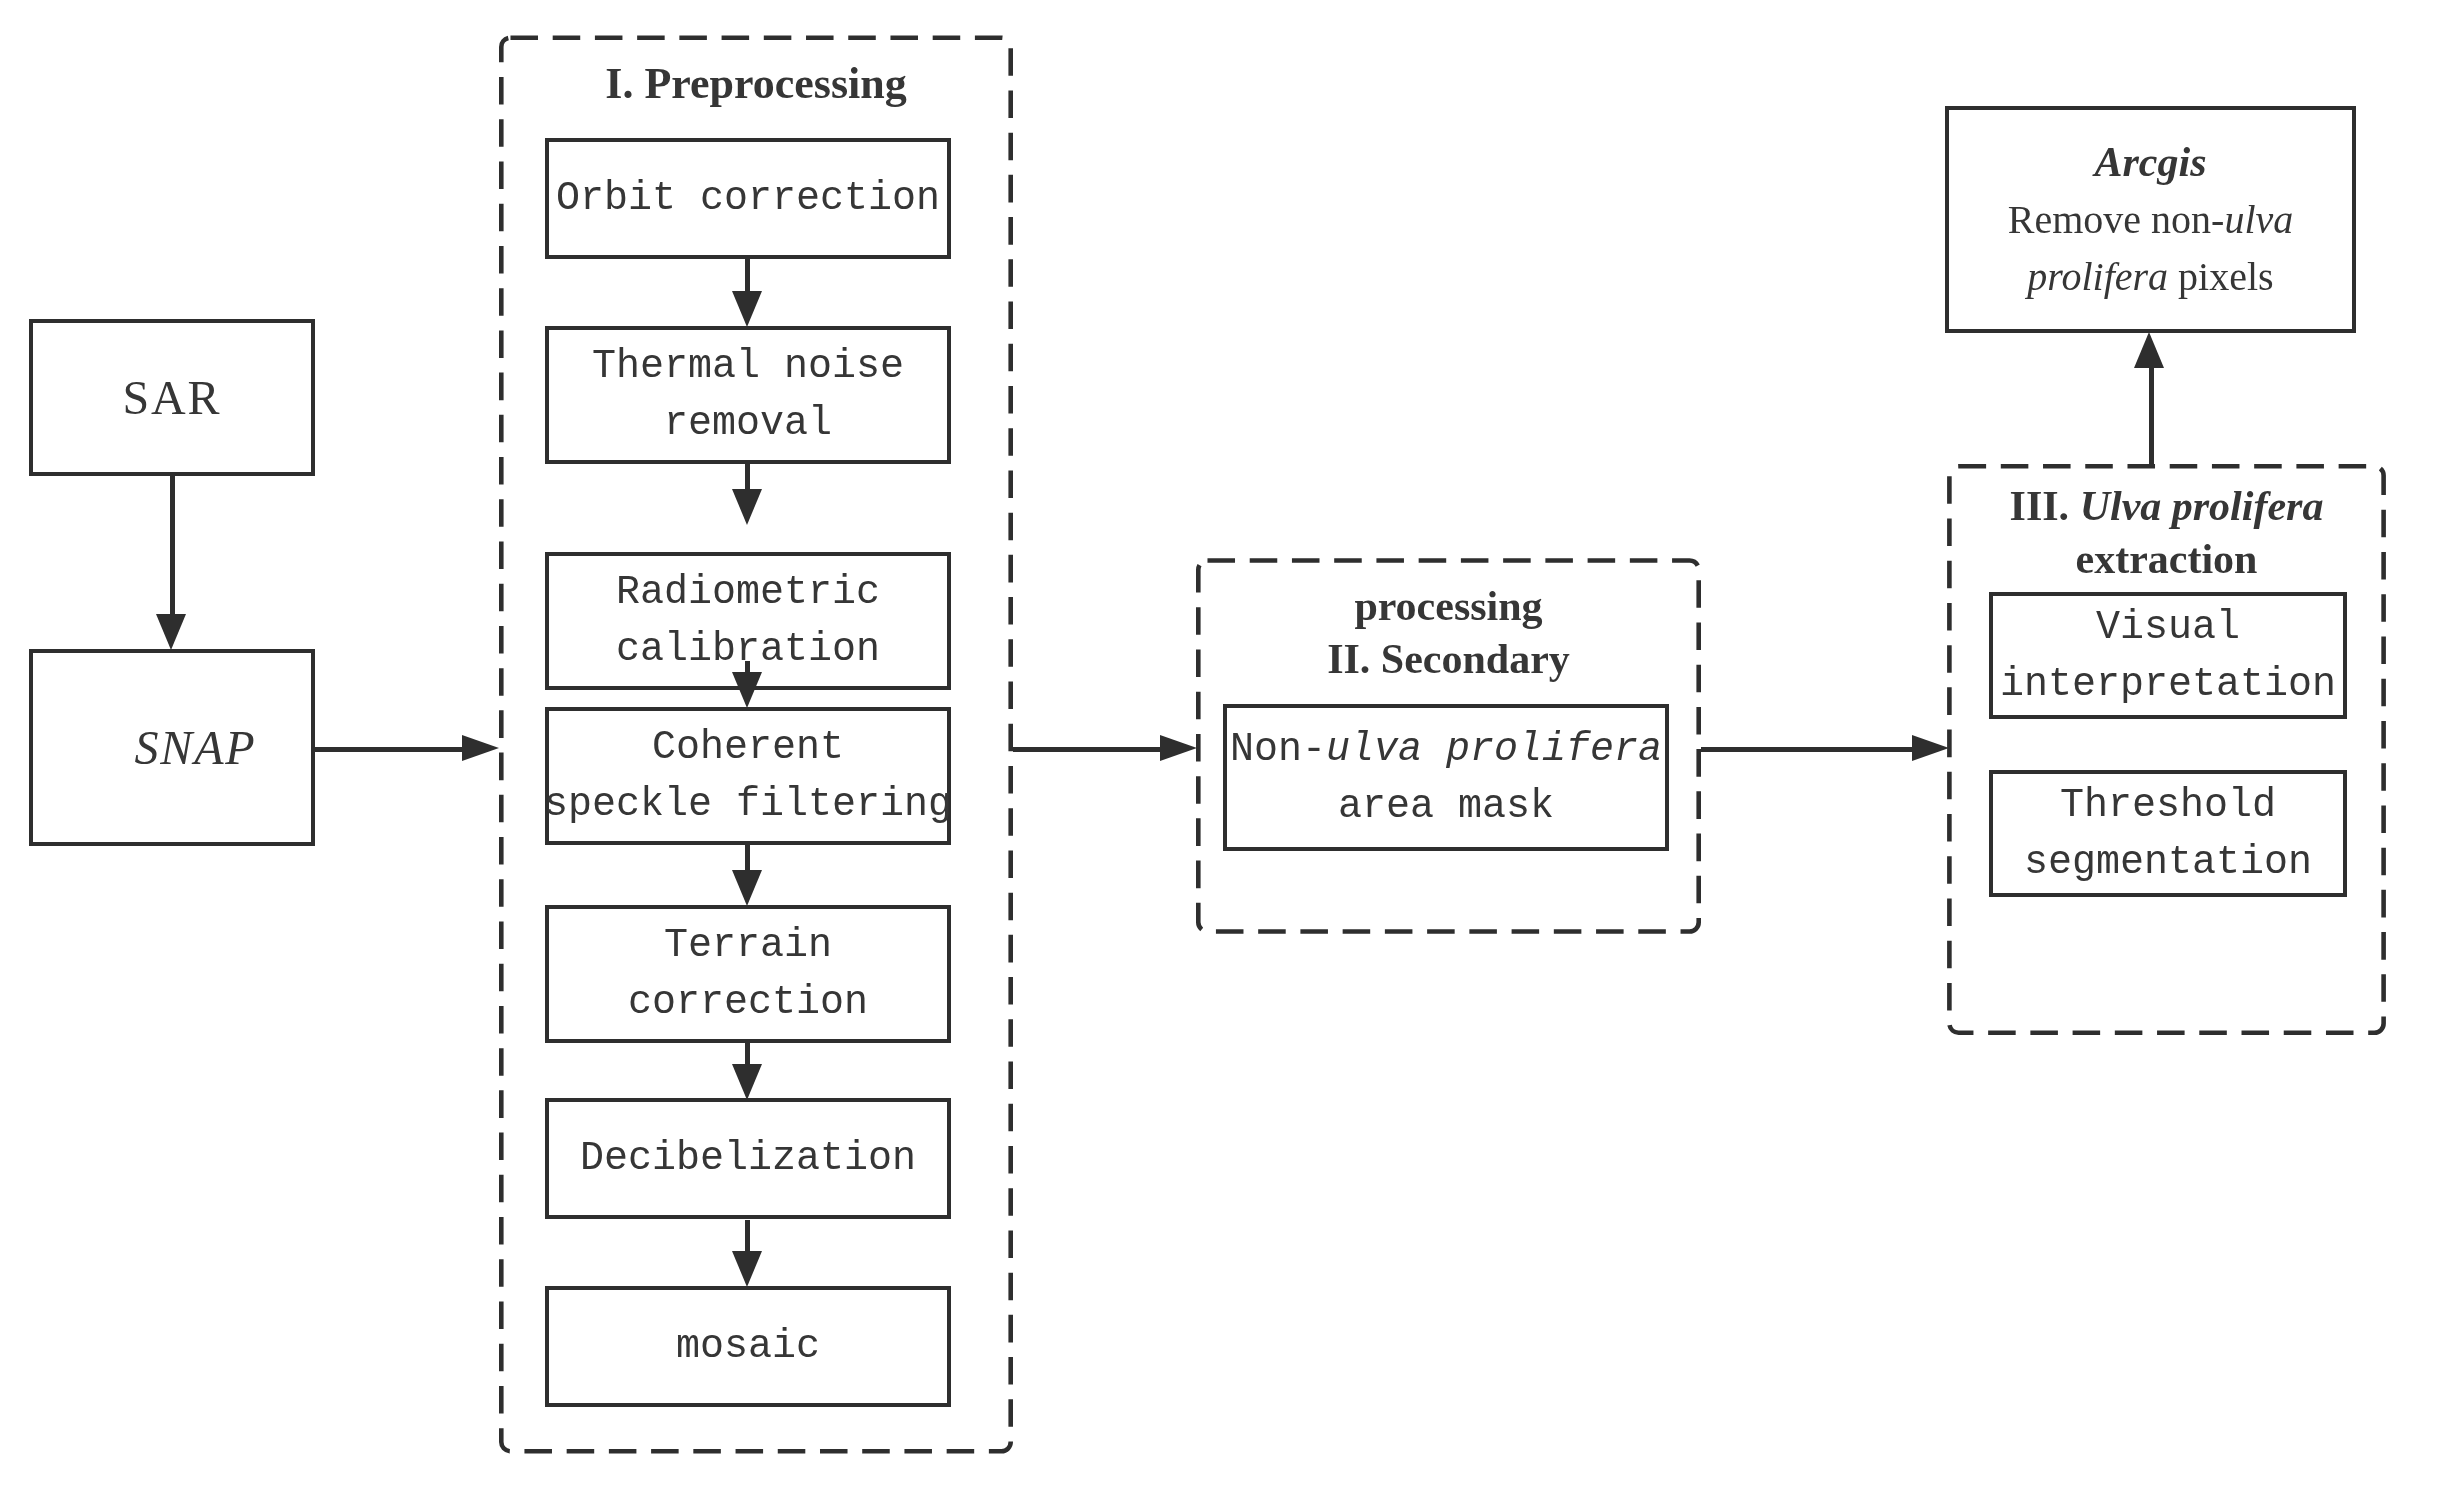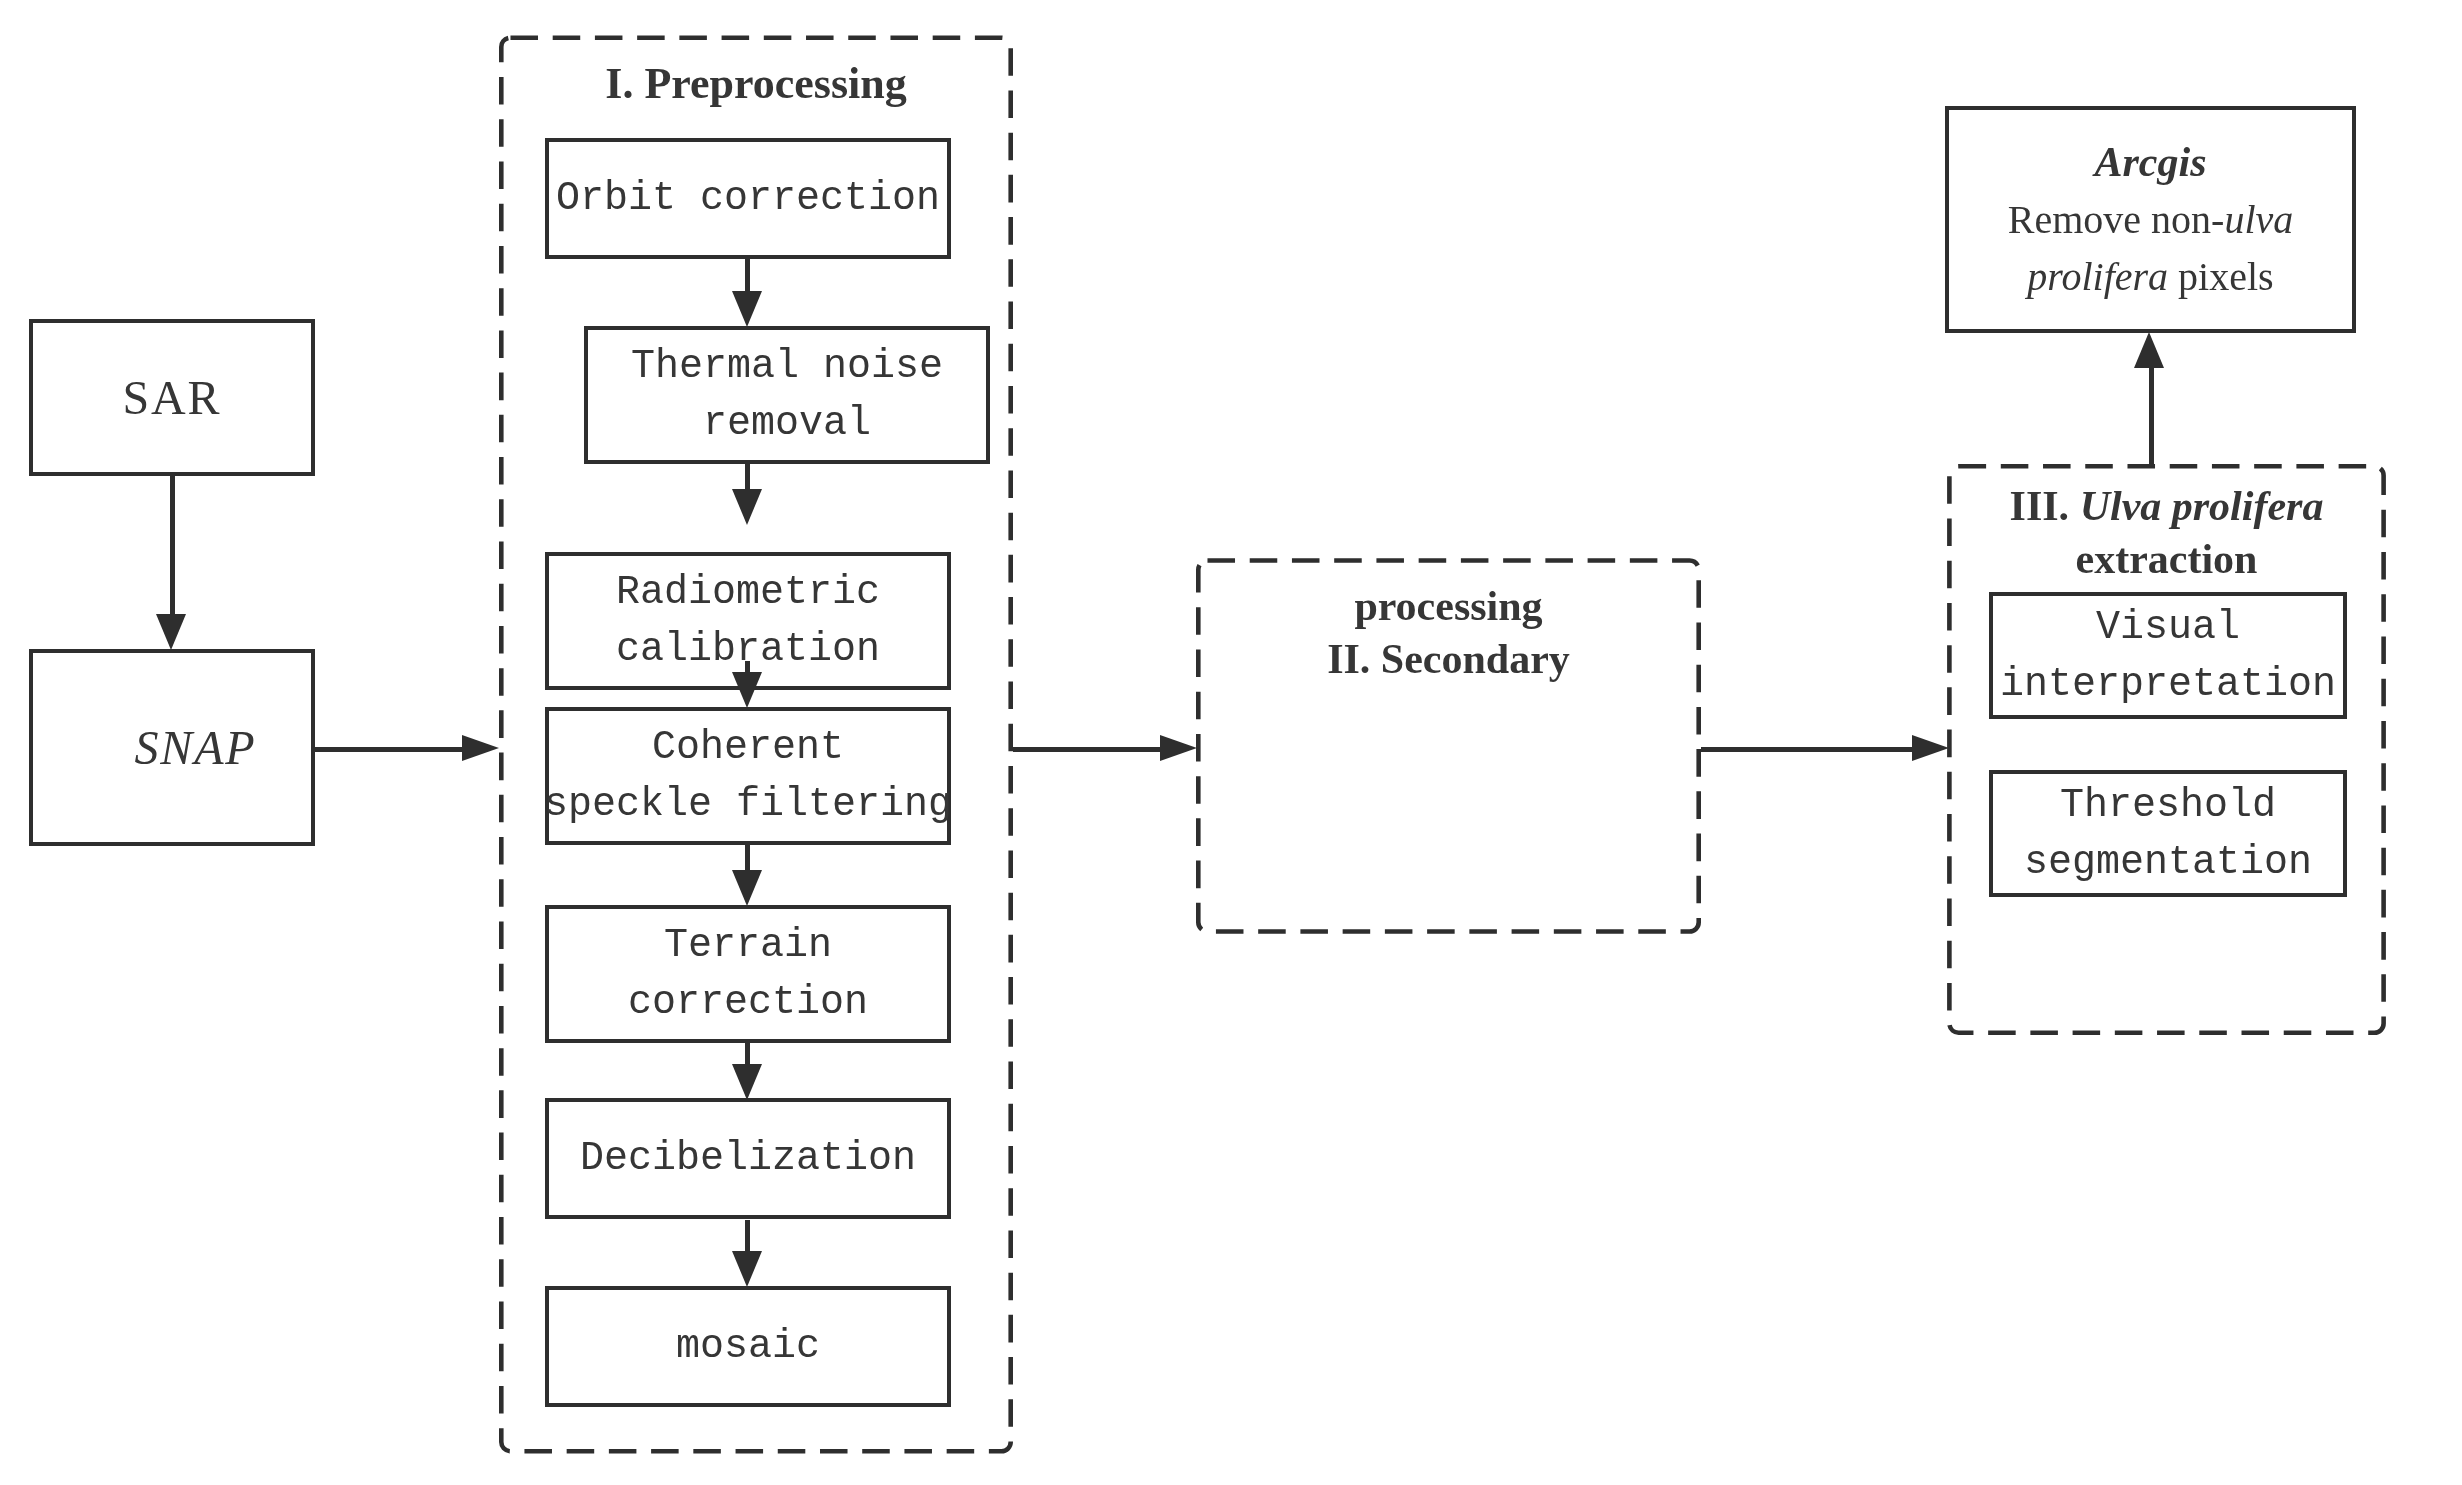--- a/index.html
+++ b/index.html
@@ -64,21 +64,21 @@
   <div class="box step" style="left:545px;top:138px;width:406px;height:121px;">
     <span class="ln">Orbit correction</span>
     <span class="ln"></span>
   </div>
 
   <div>
     <div class="vline" style="left:745px;top:259px;width:4.6px;height:34px;"></div>
     <div class="head-down" style="left:732px;top:291px;"></div>
   </div>
 
-  <div class="box step" style="left:545px;top:326px;width:406px;height:138px;margin-left:39px;">
+  <div class="box step" style="left:545px;top:326px;width:406px;height:138px;">
     <span class="ln">Thermal noise</span>
     <span class="ln">removal</span>
   </div>
 
   <div>
     <div class="vline" style="left:745px;top:464px;width:4.6px;height:27px;"></div>
     <div class="head-down" style="left:732px;top:489px;"></div>
   </div>
 
   <div class="box step" style="left:545px;top:552px;width:406px;height:138px;">
@@ -133,20 +133,26 @@
 
   <svg class="dashed-rect" style="left:1196px;top:558px;" width="505" height="376" viewBox="0 0 550 409">
     <rect x="2.5" y="2.5" width="545" height="404" rx="10" fill="none" stroke="#2e2e2e" stroke-width="5" stroke-dasharray="30 16"></rect>
   </svg>
 
   <div class="title" style="left:1205px;top:580px;width:487px;font-size:42px;">
     <span class="ln">processing</span>
     <span class="ln">II. Secondary</span>
   </div>
 
+  <div class="box step" style="left:1223px;top:704px;width:446px;height:147px;">
+    <span class="ln">
+      <span>Non-</span><span class="it">ulva prolifera</span>
+    </span>
+    <span class="ln">area mask</span>
+  </div>
 
   <div>
     <div class="hline" style="left:1701px;top:747px;width:213px;height:4.6px;"></div>
     <div class="head-right" style="left:1912px;top:735px;"></div>
   </div>
 
   <svg class="dashed-rect" style="left:1947px;top:464px;" width="439" height="571" viewBox="0 0 478 622">
     <rect x="2.5" y="2.5" width="473" height="617" rx="10" fill="none" stroke="#2e2e2e" stroke-width="5" stroke-dasharray="30 16"></rect>
   </svg>
 

